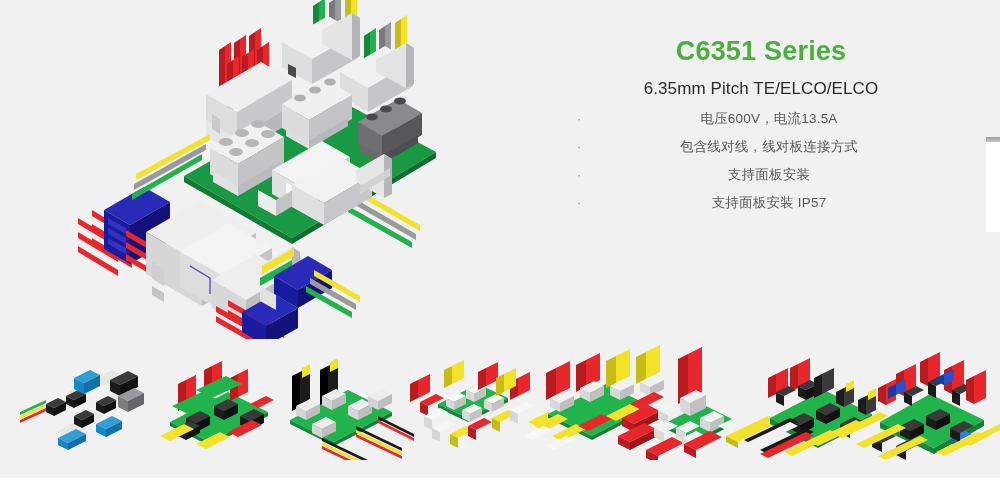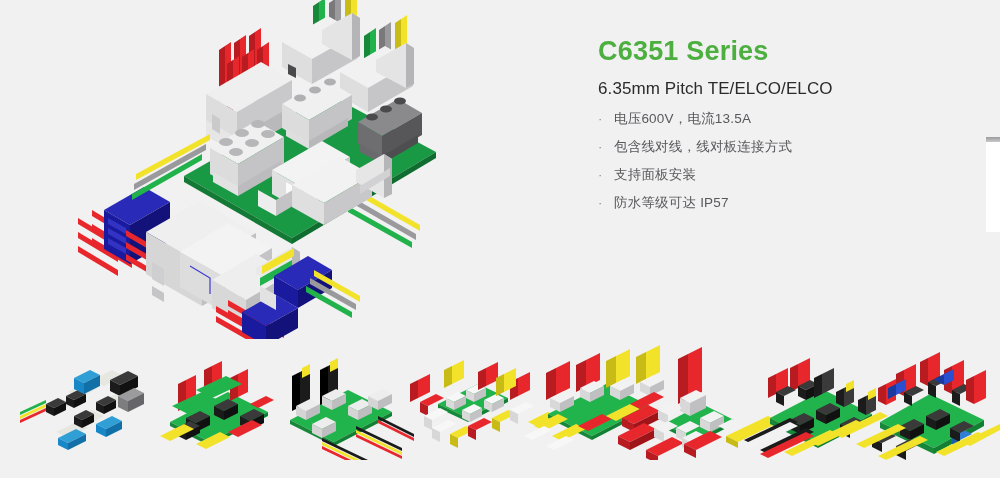--- a/index.html
+++ b/index.html
@@ -11,21 +11,21 @@
   .slide{
     position:relative;width:1000px;height:488px;
     background:#f1f1f2;
     overflow:hidden;
   }
   .bottom-white{
     position:absolute;left:0;bottom:0;width:1000px;height:10px;background:#ffffff;
   }
   
   .text-panel{
-    position:absolute;left:598px;top:36px;width:380px;
+    position:absolute;left:571px;top:36px;width:380px;text-align:center;
   }
   .series-title{
     font-size:27px;font-weight:bold;color:#4caf3f;
     letter-spacing:.2px;line-height:1.15;margin:0 0 12px 0;
     white-space:nowrap;
   }
   .subtitle{
     font-size:17px;color:#2b2b2b;font-weight:400;
     margin:0 0 10px 0;white-space:nowrap;letter-spacing:.1px;
   }
@@ -702,21 +702,21 @@
       <li>
         <span class="dot">·</span>
         <span class="btxt">包含线对线，线对板连接方式</span>
       </li>
       <li>
         <span class="dot">·</span>
         <span class="btxt">支持面板安装</span>
       </li>
       <li>
         <span class="dot">·</span>
-        <span class="btxt">防水等级可达 IP57</span>
+        <span class="btxt">支持面板安装 IP57</span>
       </li>
     </ul>
   </div>
 
   <div class="edge-white"></div>
   <div class="edge-mark"></div>
   <div class="bottom-white"></div>
 
 </div>
 

